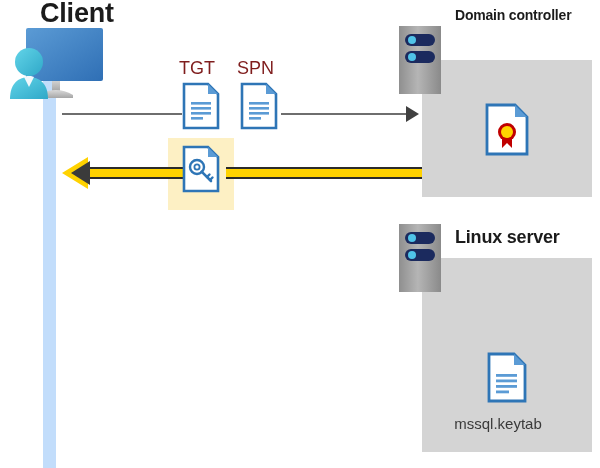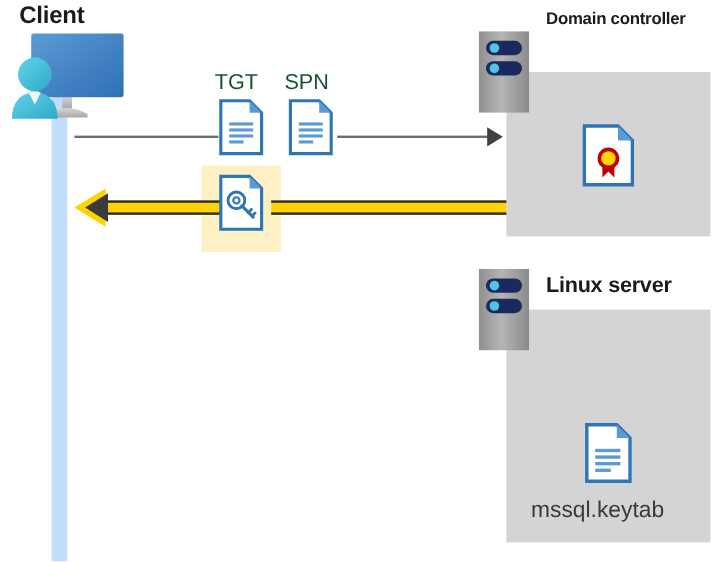--- a/index.html
+++ b/index.html
@@ -20,48 +20,48 @@
   }
   .abs { position: absolute; }
 
   
   .title-bold {
     font-weight: bold;
     color: #1b1b1b;
     letter-spacing: -0.2px;
   }
   #client-title {
-    left: 16px; top: 2px;
-    font-size: 20px;
+    left: 40px; top: 2px;
+    font-size: 27px;
     line-height: 22px;
   }
   #dc-title {
     left: 455px; top: 4px;
     font-size: 14px;
     line-height: 23px;
     width: 140px;
   }
   #linux-title {
     left: 455px; top: 226px;
     font-size: 18px;
     line-height: 23px;
     width: 140px;
   }
   .doc-label {
     font-size: 18px;
-    color: #14532d;
+    color: #7f1d1d;
     line-height: 20px;
   }
   #tgt-label { left: 179px; top: 58px; }
   #spn-label { left: 237px; top: 58px; }
   #keytab-label {
     left: 422px; top: 415px;
     width: 152px;
     text-align: center;
-    font-size: 19px;
+    font-size: 15px;
     color: #3a3a3a;
   }
 
   
   .panel {
     background: #d4d4d4;
   }
   #dc-panel  { left: 422px; top: 60px;  width: 170px; height: 137px; }
   #linux-panel { left: 422px; top: 258px; width: 170px; height: 194px; }
 

